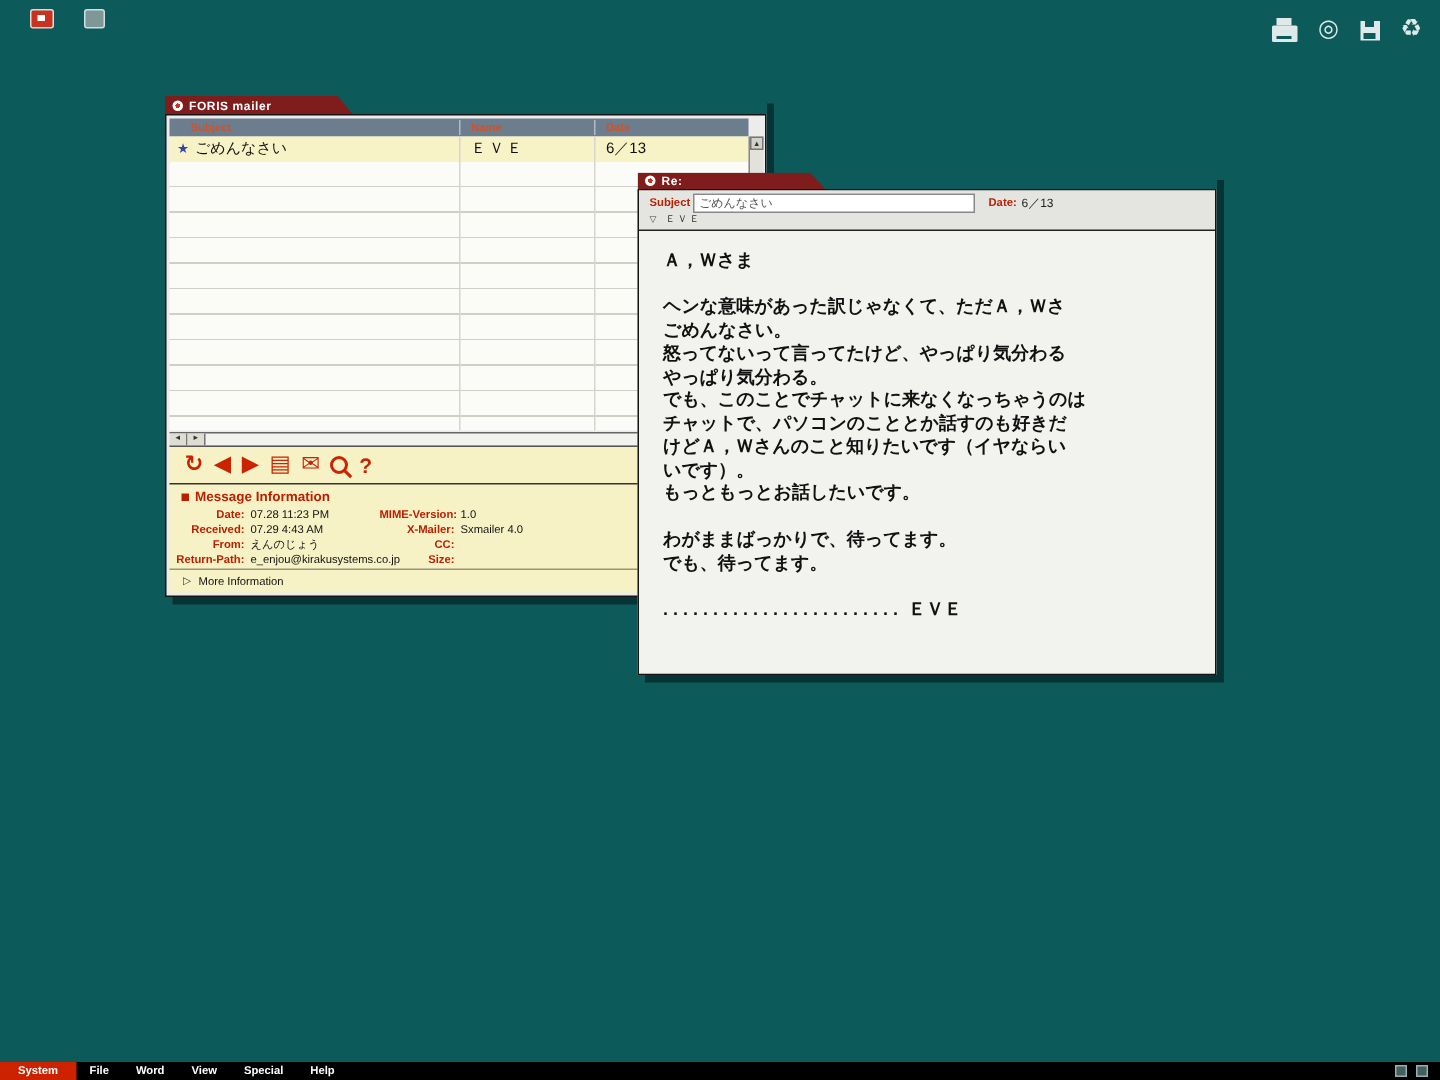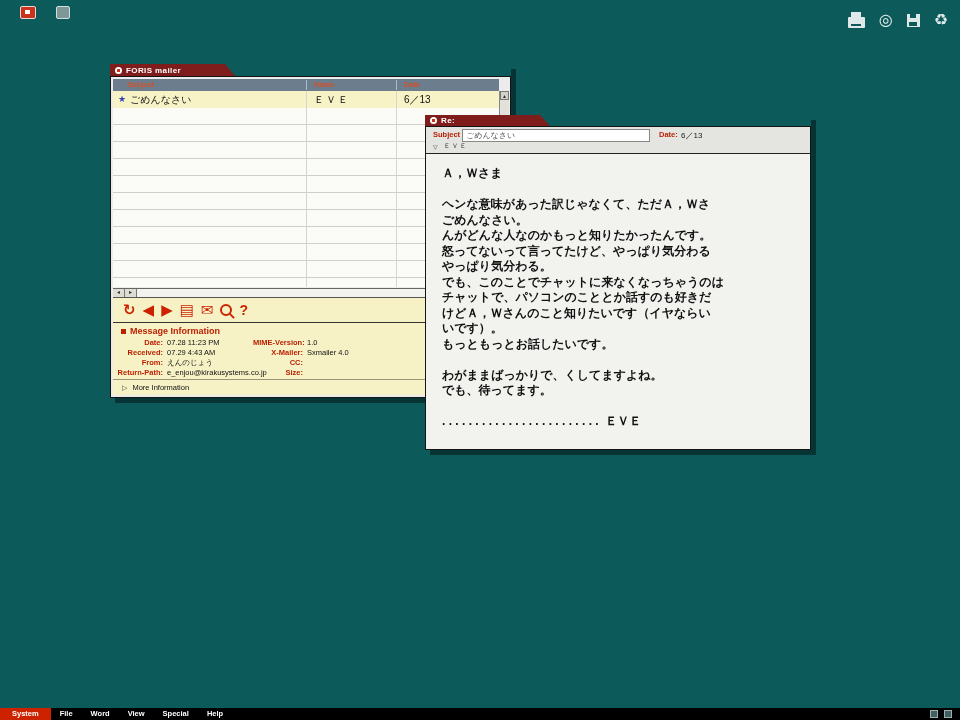--- a/index.html
+++ b/index.html
@@ -206,30 +206,29 @@
         <div class="from-row">
           <span class="from-marker">▽</span>
           <span class="from-val">ＥＶＥ</span>
         </div>
       </div>
       <div class="reply-body">
         <div class="bline">Ａ，Ｗさま</div>
         <div class="bline"></div>
         <div class="bline">ヘンな意味があった訳じゃなくて、ただＡ，Ｗさ</div>
         <div class="bline">ごめんなさい。</div>
-        <div class="bline">んがどんな人なのかもっと知りたかったんです。</div>
         <div class="bline">怒ってないって言ってたけど、やっぱり気分わる</div>
         <div class="bline">やっぱり気分わる。</div>
         <div class="bline">でも、このことでチャットに来なくなっちゃうのは</div>
         <div class="bline">チャットで、パソコンのこととか話すのも好きだ</div>
         <div class="bline">けどＡ，Ｗさんのこと知りたいです（イヤならい</div>
         <div class="bline">いです）。</div>
         <div class="bline">もっともっとお話したいです。</div>
         <div class="bline"></div>
-        <div class="bline">わがままばっかりで、くしてますよね。</div>
+        <div class="bline">わがままばっかりで、待ってます。</div>
         <div class="bline">でも、待ってます。</div>
         <div class="bline"></div>
         <div class="bline">. . . . . . . . . . . . . . . . . . . . . . . .  ＥＶＥ</div>
       </div>
     </div>
   </section>
 
   <nav class="menubar">
     <span class="menu-item active">System</span>
     <span class="menu-item">File</span>

